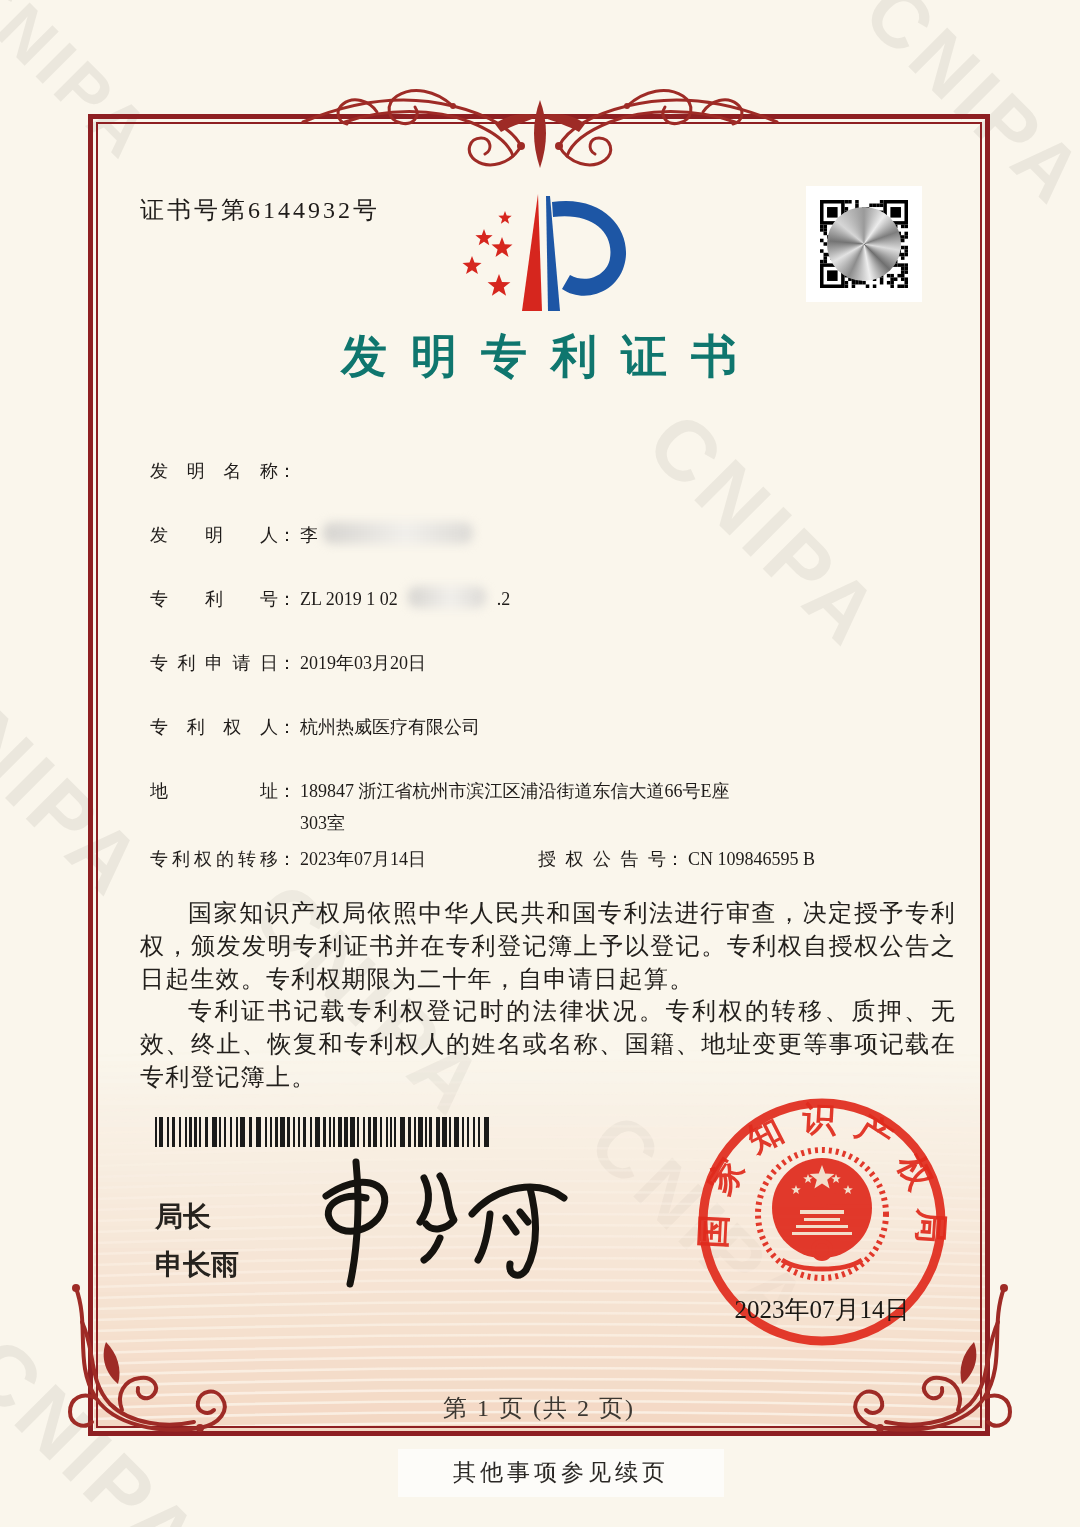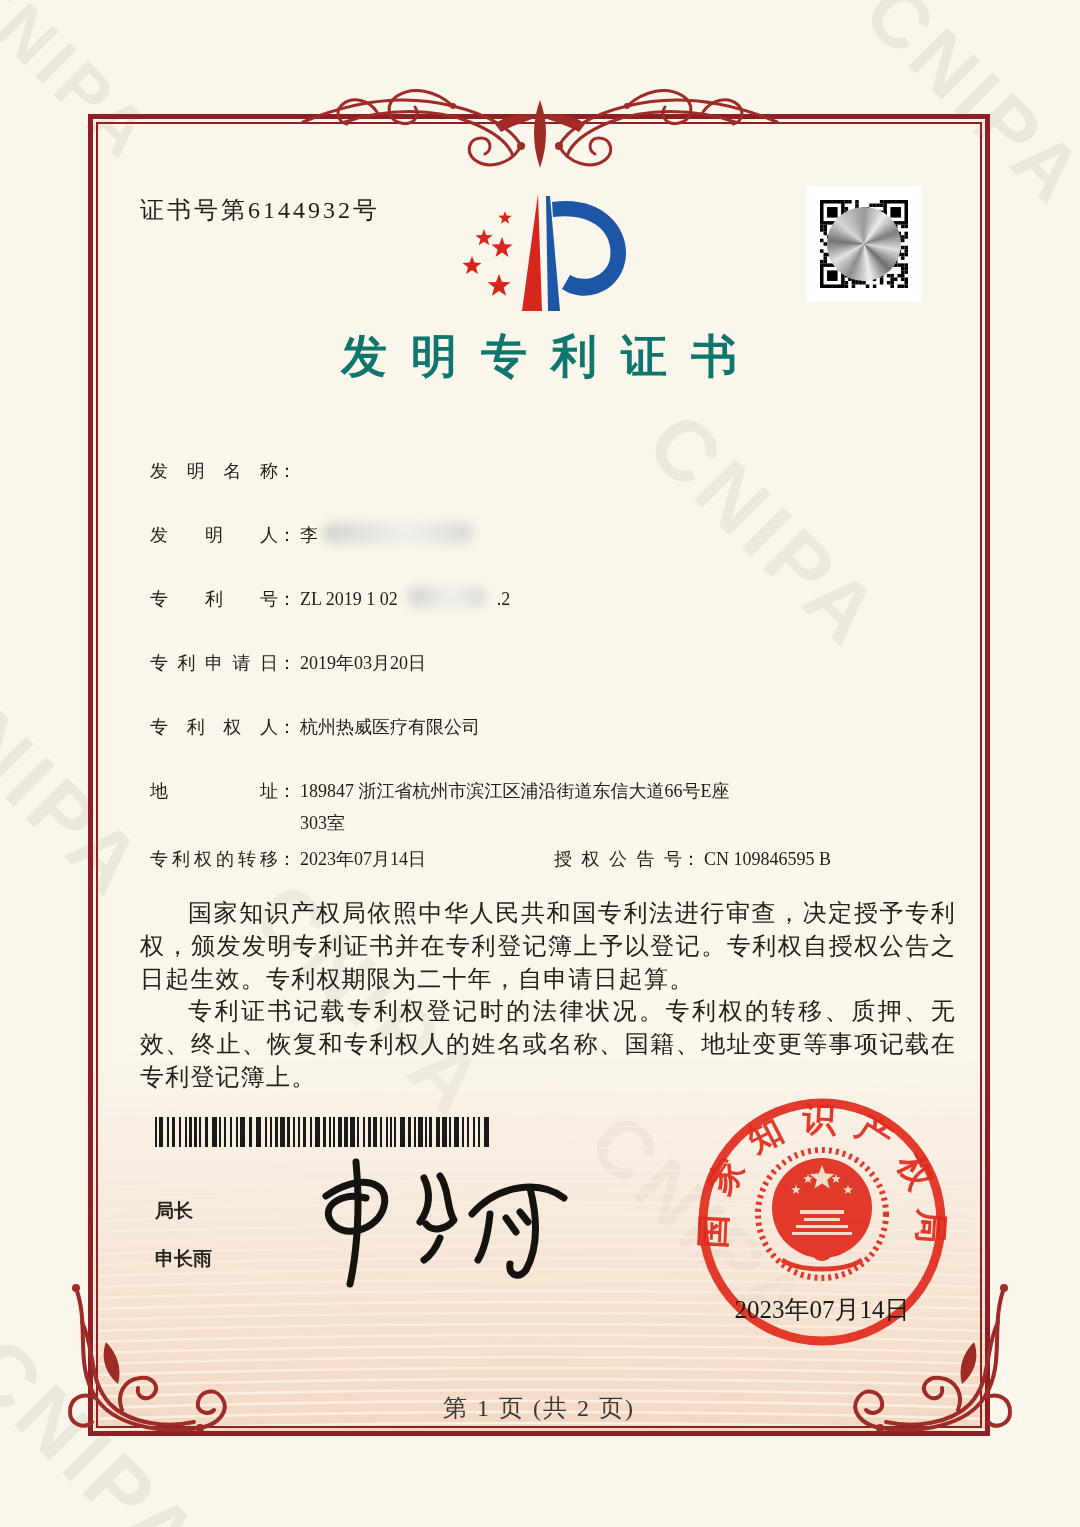--- a/index.html
+++ b/index.html
@@ -37,21 +37,21 @@
   .frow{position:absolute; left:150px; width:830px; font-size:18px; line-height:32px; display:flex; align-items:flex-start;}
   .flabel{display:inline-block; width:128px; text-align:justify; text-align-last:justify; flex:0 0 128px;}
   .fcolon{flex:0 0 auto; margin-right:4px;}
   .fvalue{flex:1 1 auto;}
   .redact{display:inline-block; background:linear-gradient(90deg,#d6d4d0,#f1efeb 55%,#dcdad6); filter:blur(5px); border-radius:9px; height:22px; vertical-align:-3px;}
   .para{
     position:absolute; left:140px; width:816px; font-size:24px; line-height:33px;
     text-indent:2em; letter-spacing:1.2px; color:#23201d; text-align:justify;
   }
   .barcode{position:absolute; left:155px; top:1117px; width:335px; height:30px;}
-  .official{position:absolute; left:155px; font-family:"Liberation Sans","DejaVu Sans",sans-serif; font-weight:600; font-size:19px; color:#26231f;}
+  .official{position:absolute; left:155px; font-family:"Liberation Sans","DejaVu Sans",sans-serif; font-weight:600; font-size:28px; color:#26231f;}
   .signature{position:absolute; left:268px; top:1152px; width:312px; height:138px;}
   .seal{position:absolute; left:690px; top:1090px; width:264px; height:264px;}
   .page-indicator{position:absolute; left:88px; top:1392px; width:902px; text-align:center; font-size:24px; letter-spacing:2px; color:#3c3832;}
   .note-strip{
     position:absolute; left:398px; top:1449px; width:326px; height:48px; background:#fdfcf9;
     text-align:center; line-height:48px; font-size:23px; letter-spacing:4px; color:#2a2724;
   }
   .flourish{position:absolute; pointer-events:none;}
 </style>
 </head>
@@ -498,21 +498,21 @@
     <span class="fvalue">
       <span style="display:block">189847 浙江省杭州市滨江区浦沿街道东信大道66号E座</span>
       <span style="display:block">303室</span>
     </span>
   </div>
 
   <div class="frow" style="top:843px">
     <span class="flabel">专利权的转移</span>
     <span class="fcolon">：</span>
     <span style="flex:0 0 210px">2023年07月14日</span>
-    <span class="flabel" style="margin-left:44px">授权公告号</span>
+    <span class="flabel" style="margin-left:28px">授权公告号</span>
     <span class="fcolon">：</span>
     <span>CN 109846595 B</span>
   </div>
 
   <div class="para" style="top:897px">国家知识产权局依照中华人民共和国专利法进行审查，决定授予专利权，颁发发明专利证书并在专利登记簿上予以登记。专利权自授权公告之日起生效。专利权期限为二十年，自申请日起算。</div>
   <div class="para" style="top:995px">专利证书记载专利权登记时的法律状况。专利权的转移、质押、无效、终止、恢复和专利权人的姓名或名称、国籍、地址变更等事项记载在专利登记簿上。</div>
 
   <svg class="barcode" id="barcode-svg" viewBox="0 0 335 30">
       <rect x="0" y="0" width="2" height="30" fill="#1a1a1a"></rect>
       <rect x="4" y="0" width="4" height="30" fill="#1a1a1a"></rect>
@@ -613,14 +613,15 @@
       <rect x="114" y="128" width="36" height="3" fill="#f3ddc9"></rect>
       <rect x="106" y="135" width="52" height="3" fill="#f3ddc9"></rect>
       <rect x="102" y="142" width="60" height="3" fill="#f3ddc9"></rect>
       <circle cx="132" cy="160" r="9" fill="none" stroke="#e02a1c" stroke-width="4"></circle>
       <path d="M92,170 C110,182 154,182 172,170" fill="none" stroke="#e02a1c" stroke-width="5"></path>
     </g>
     <text x="132" y="228" text-anchor="middle" font-size="25" fill="#1a1814" font-family="Liberation Serif, serif">2023年07月14日</text>
   </svg>
 
   <div class="page-indicator">第 1 页 (共 2 页)</div>
+  <div class="note-strip">其他事项参见续页</div>
 
 </div>
 
 </body></html>

